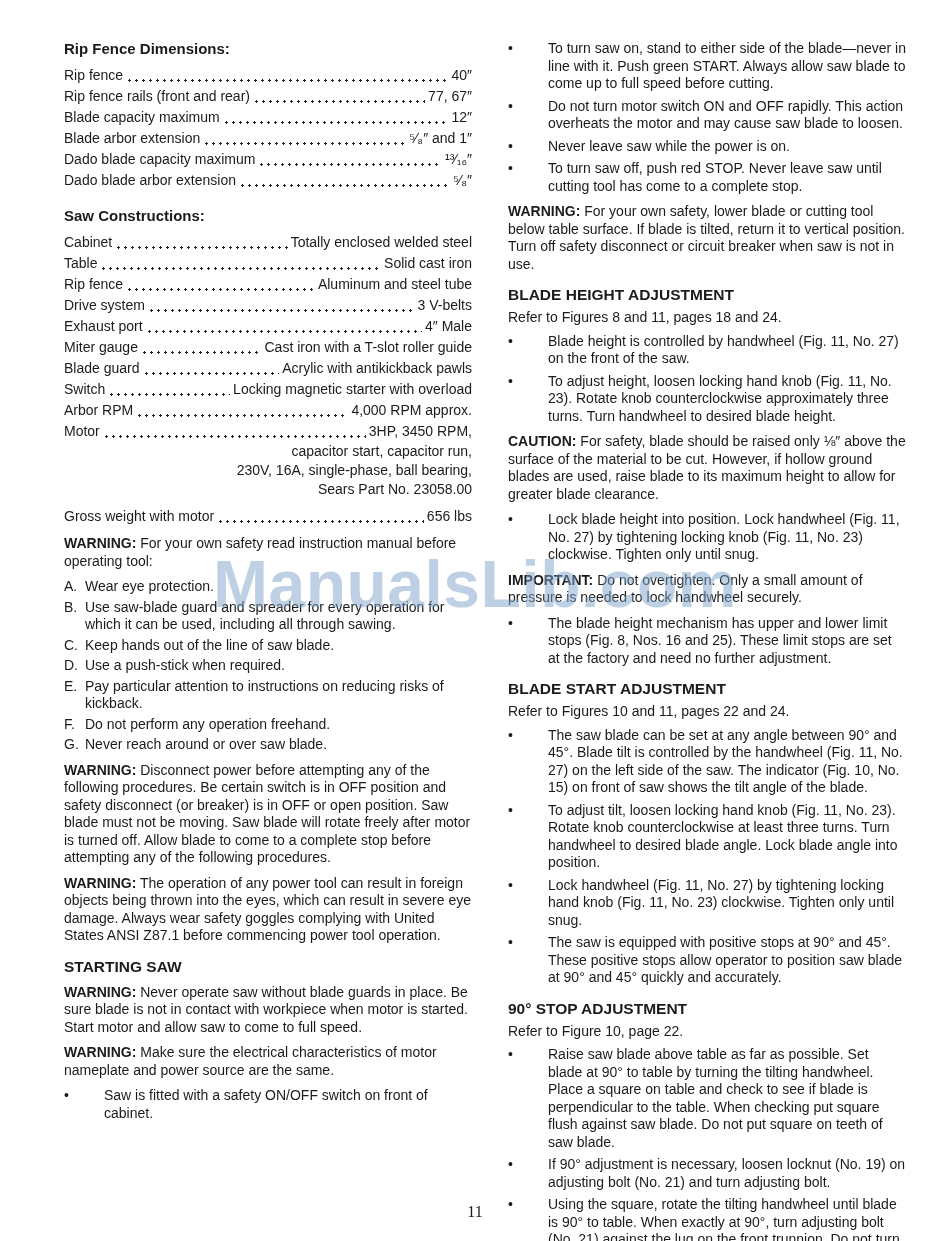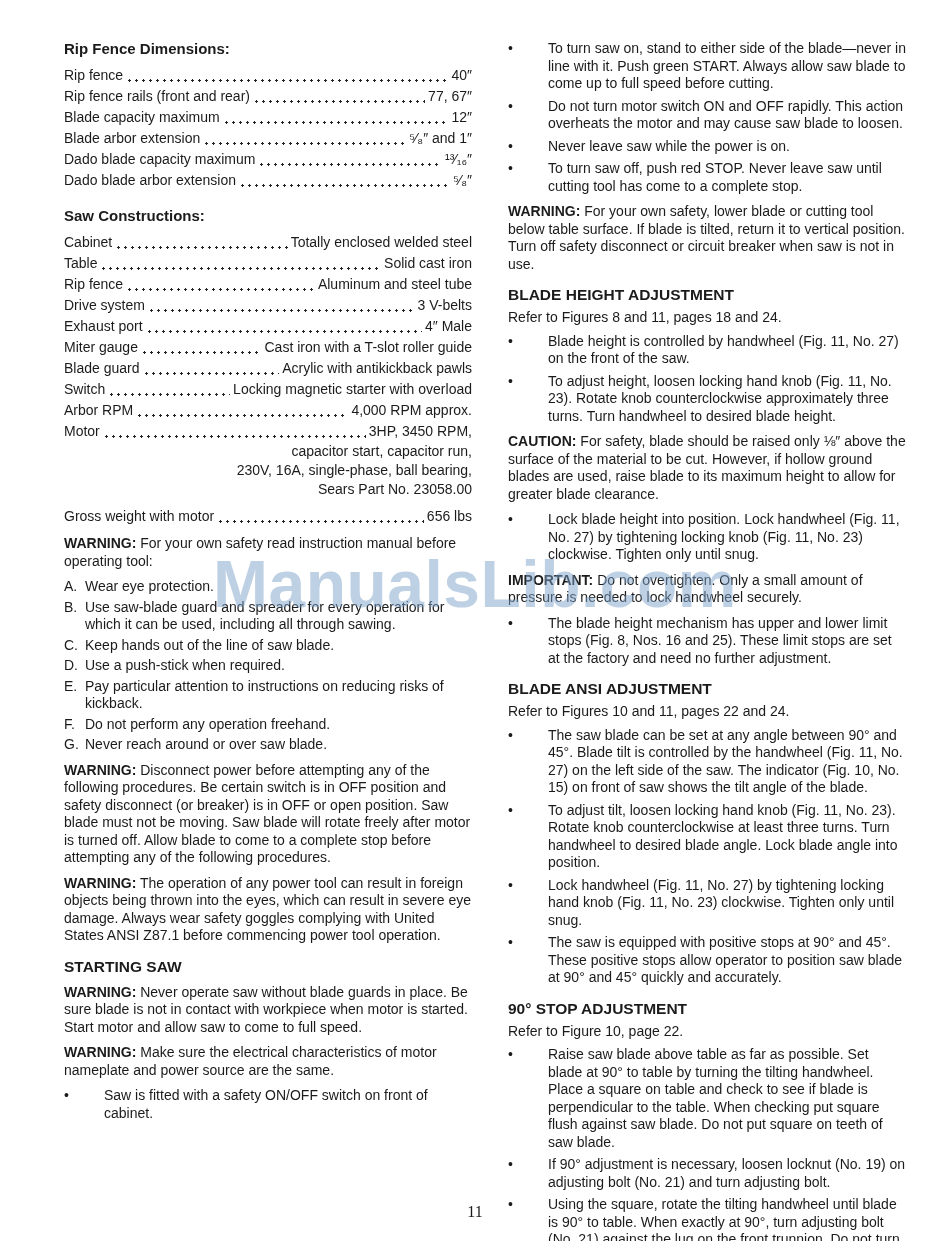--- a/index.html
+++ b/index.html
@@ -273,21 +273,21 @@
       <p class="para">
         <span class="b">IMPORTANT:</span>
         <span>Do not overtighten. Only a small amount of pressure is needed to lock handwheel securely.</span>
       </p>
 
       <div class="bullet">
         <span class="bdot"></span>
         <span class="btext">The blade height mechanism has upper and lower limit stops (Fig. 8, Nos. 16 and 25). These limit stops are set at the factory and need no further adjustment.</span>
       </div>
 
-      <div class="section-heading">BLADE ANSI ADJUSTMENT</div>
+      <div class="section-heading">BLADE START ADJUSTMENT</div>
       <p class="para refer">Refer to Figures 10 and 11, pages 22 and 24.</p>
 
       <div class="bullet">
         <span class="bdot"></span>
         <span class="btext">The saw blade can be set at any angle between 90° and 45°. Blade tilt is controlled by the handwheel (Fig. 11, No. 27) on the left side of the saw. The indicator (Fig. 10, No. 15) on front of saw shows the tilt angle of the blade.</span>
       </div>
       <div class="bullet">
         <span class="bdot"></span>
         <span class="btext">To adjust tilt, loosen locking hand knob (Fig. 11, No. 23). Rotate knob counterclockwise at least three turns. Turn handwheel to desired blade angle. Lock blade angle into position.</span>
       </div>

